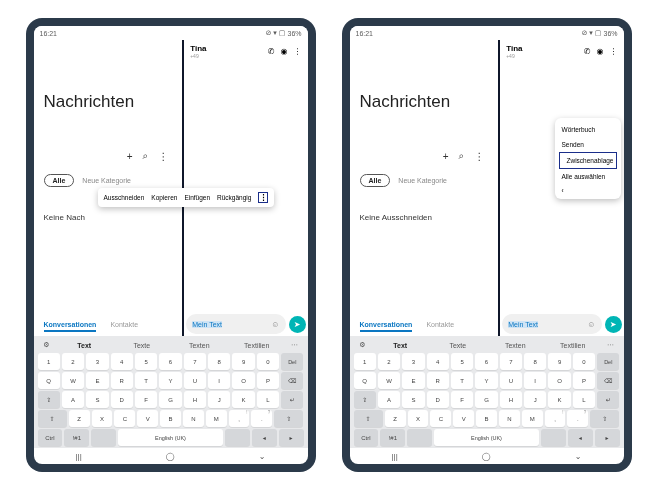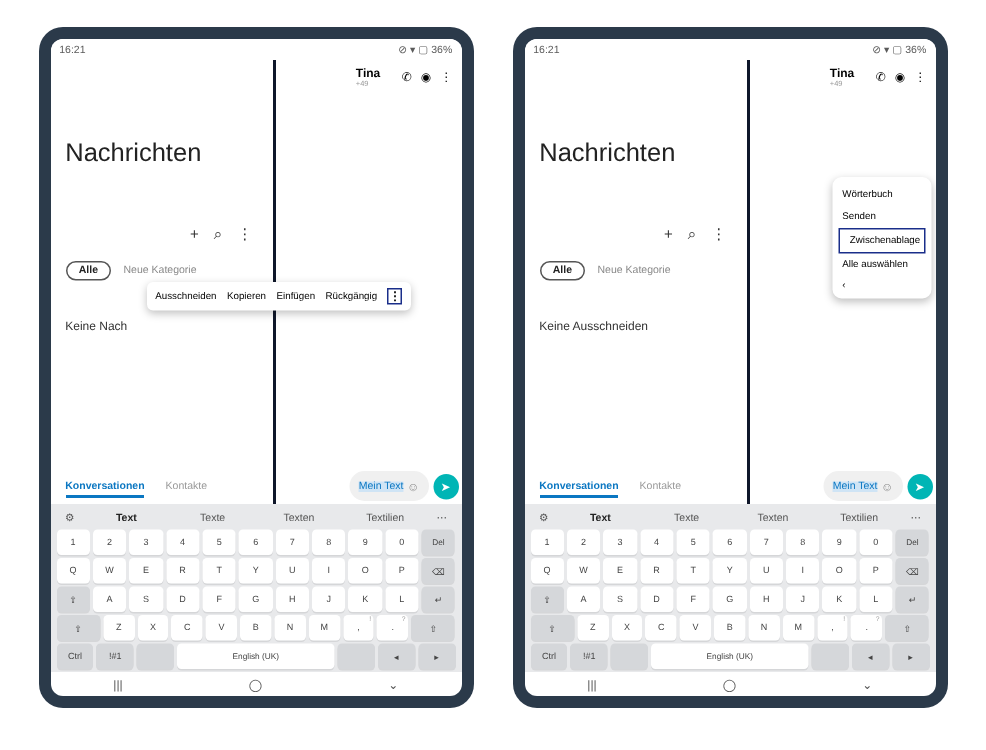--- a/index.html
+++ b/index.html
@@ -55,21 +55,20 @@
     display: flex;
     flex-direction: column;
     border-right: 2px solid #0f172a;
     position: relative;
   }
   .right-pane {
     flex: 1;
     display: flex;
     flex-direction: column;
     position: relative;
-    margin-left: 47px;
   }
   .big-title {
     font-size: 17px;
     color: #222;
     margin-top: 46px;
     margin-bottom: 38px;
     font-weight: 400;
   }
   .action-row {
     display: flex;

